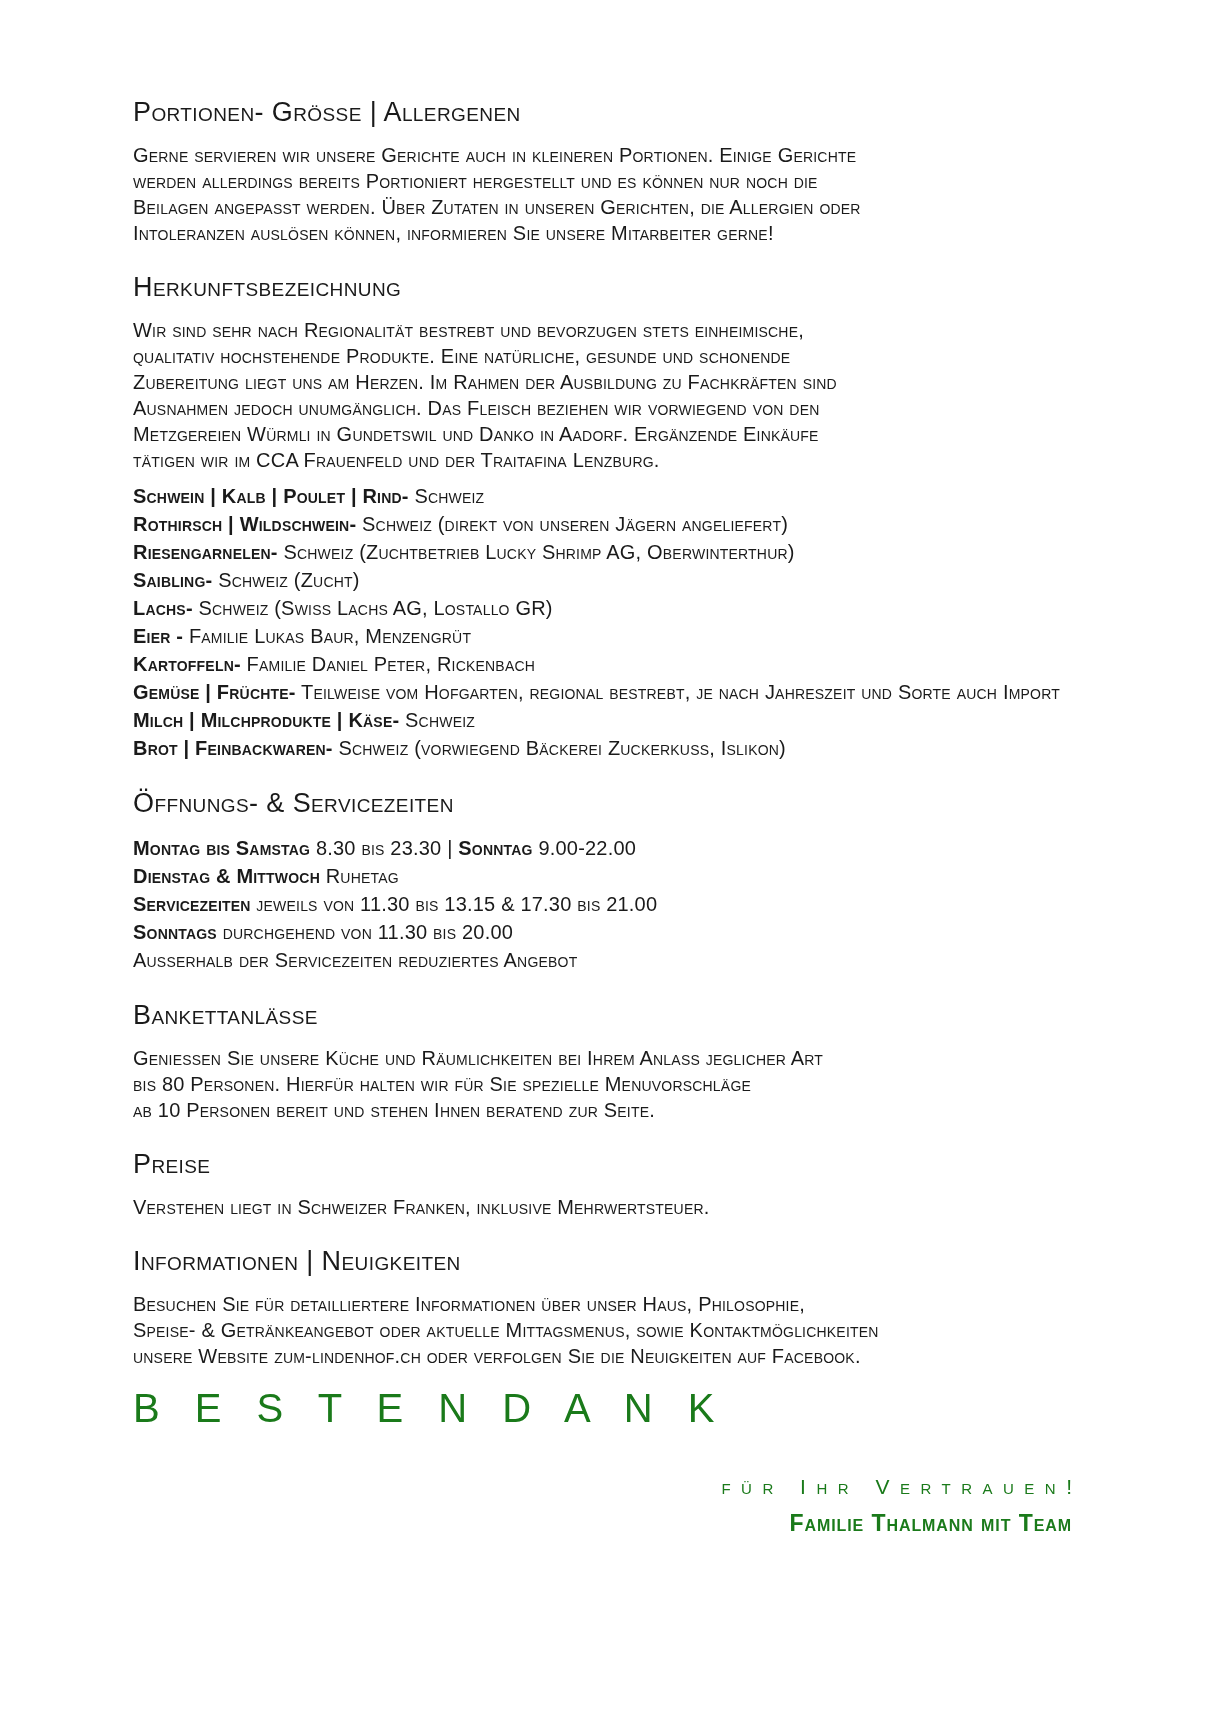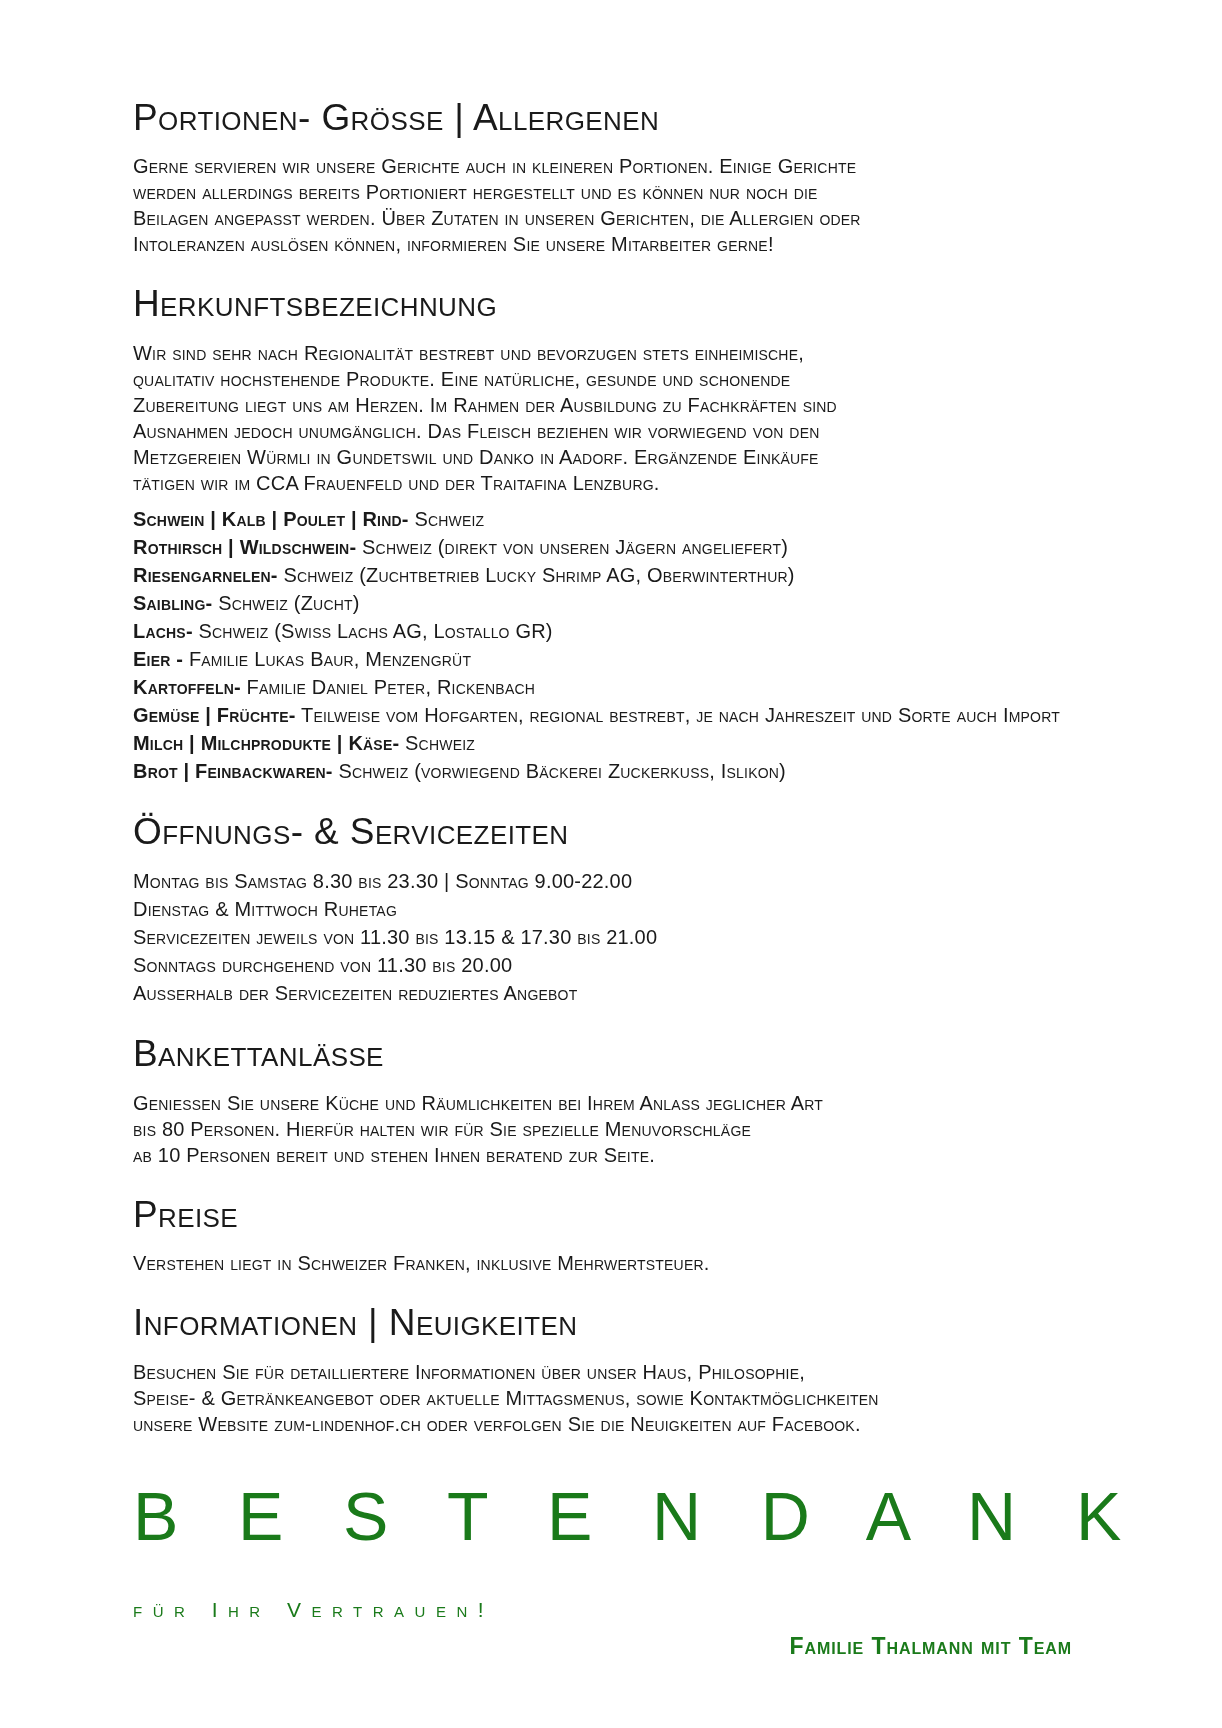--- a/index.html
+++ b/index.html
@@ -9,47 +9,48 @@
     margin:0 auto;
     background:#ffffff;
     box-sizing:border-box;
     padding:97px 150px 0 133px;
     overflow:hidden;
     font-family:"Liberation Sans","DejaVu Sans",sans-serif;
     font-variant:small-caps;
     color:var(--text,#111);
   }
   .section-heading {
-    font-size:37px; line-height:1.12;
+    font-size:27px; line-height:1.12;
     font-weight:400;
     letter-spacing:0.4px;
     margin:26px 0 15px 0;
   }
   .section:first-child .section-heading { margin-top:0; }
   .para {
     font-size:20px; line-height:26px;
     letter-spacing:0.2px;
     white-space:pre-line;
     margin:0;
   }
   .origin-list { margin-top:9px; }
   .origin-row { font-size:20px; line-height:28px; letter-spacing:0.2px; }
   .origin-label { font-weight:700;text-align:right; }
   .hours-line { font-size:20px; line-height:28px; letter-spacing:0.2px; }
-  .bold { font-weight:400; }
+  .bold { font-weight:700; }
   .thanks-title {
-    margin-top:42px;
+    margin-top:17px;
     font-variant:normal;
-    font-size:68px; line-height:1.1;
+    font-size:40px; line-height:1.1;
     letter-spacing:0.30em;
     color:var(--accent,#1a7a1a);
     white-space:nowrap;
   }
   .thanks-sub {
     margin-top:44px;
+    text-align:right;
     font-size:21px; line-height:1.2;
     letter-spacing:0.5em;
     margin-right:-0.5em;
     color:var(--accent,#1a7a1a);
   }
   .signature {
     margin-top:10px;
     text-align:right;
     font-size:23px; line-height:1.2;
     font-weight:700;

